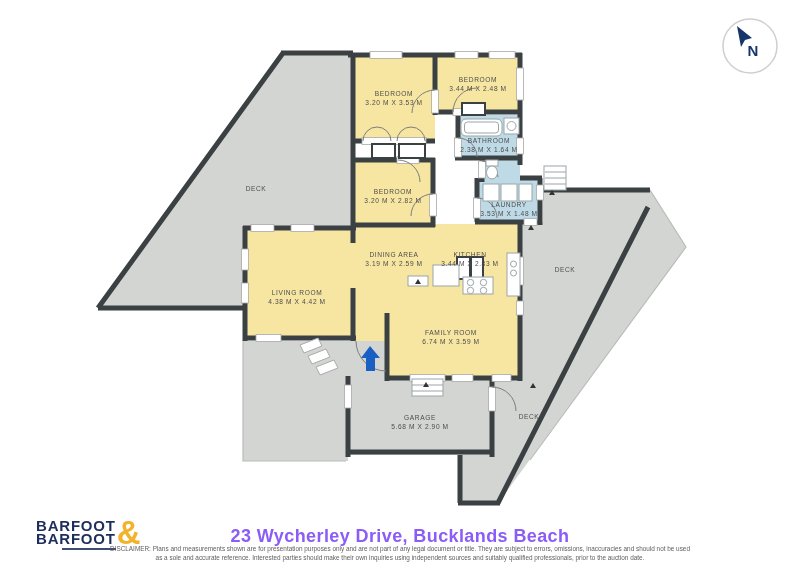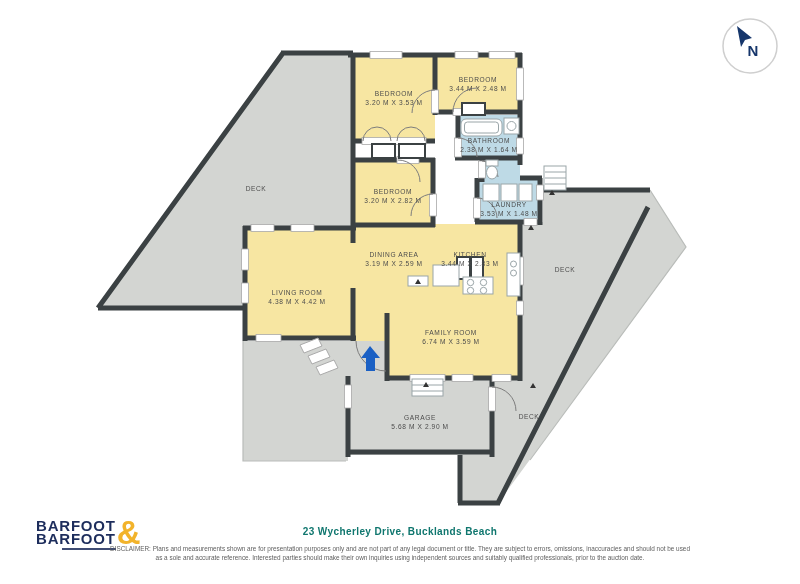--- a/index.html
+++ b/index.html
@@ -2,21 +2,21 @@
 <html><head>
 <meta charset="utf-8">
 <style>
   html,body{margin:0;padding:0;}
   .canvas{position:relative;width:800px;height:584px;background:#ffffff;overflow:hidden;
           font-family:"Liberation Sans",sans-serif;}
   svg{position:absolute;left:0;top:0;}
   .room-name,.room-dims,.deck-label{font-size:6.6px;fill:#4c4c4c;letter-spacing:.6px;}
   .compass-n{font-size:15px;font-weight:bold;fill:#16366b;}
   .footer-title{position:absolute;left:0;right:0;top:526px;text-align:center;
-                font-size:10px;font-weight:bold;color:#0f766e;letter-spacing:.4px;}
+                font-size:18px;font-weight:bold;color:#8b5cf6;letter-spacing:.4px;}
   .disclaimer{position:absolute;left:0;right:0;top:545px;text-align:center;
               font-size:6.4px;line-height:8.5px;color:#5e5e5e;}
   .logo{position:absolute;left:36px;top:520px;display:flex;align-items:flex-start;}
   .logo-words{display:flex;flex-direction:column;align-items:flex-end;}
   .logo-word{font-size:15px;font-weight:bold;color:#1d2d5c;letter-spacing:.8px;line-height:12.5px;}
   .logo-rule{width:54px;height:2px;background:#1d2d5c;margin-top:3px;opacity:.85;}
   .logo-amp{font-size:33px;font-weight:bold;color:#f2b32b;line-height:26px;margin-left:1px;}
 </style>
 </head>
 <body>

